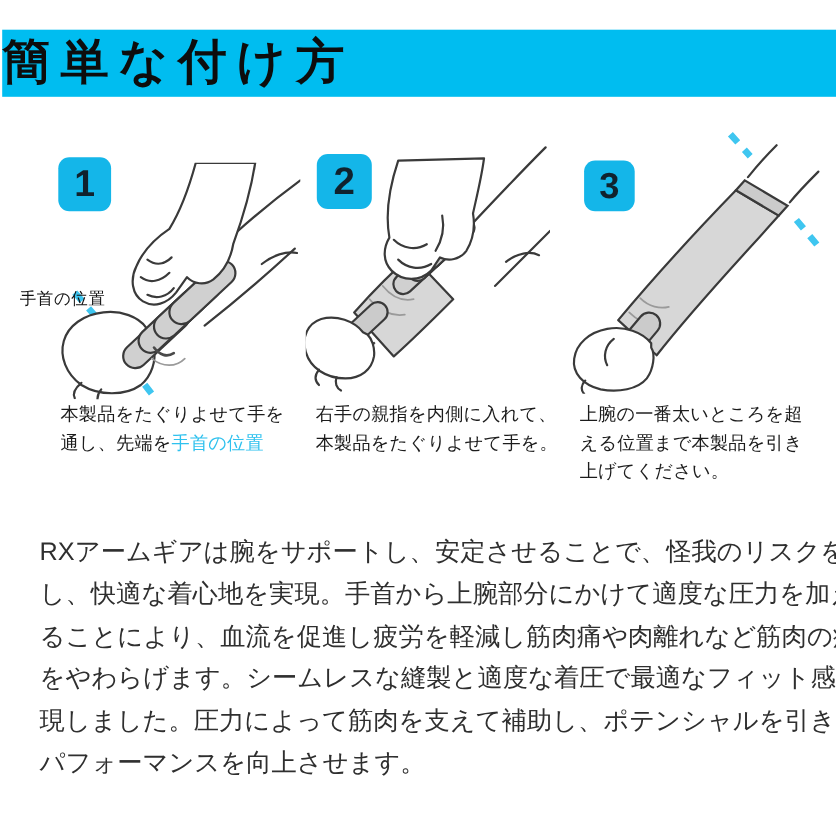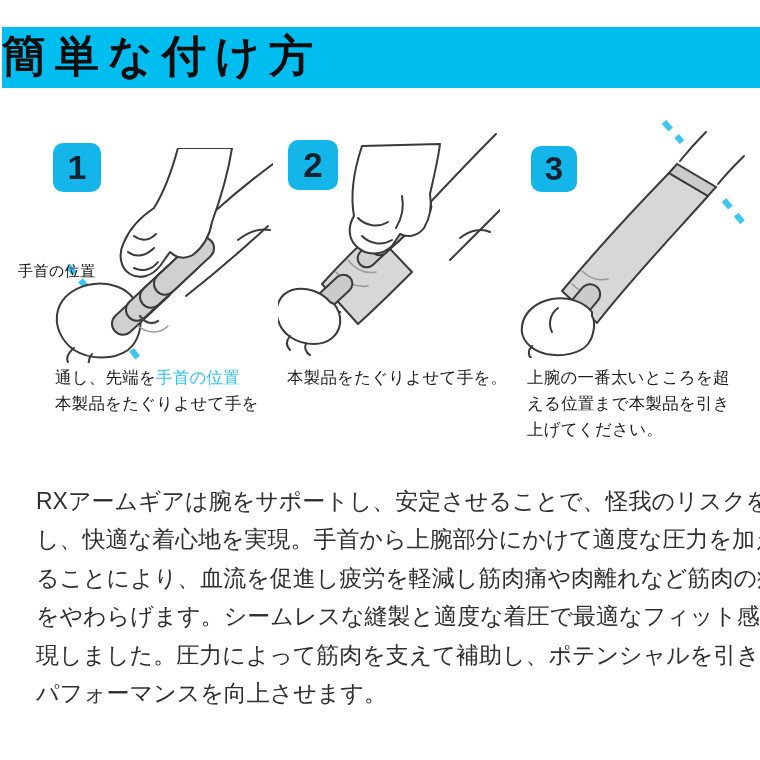--- a/index.html
+++ b/index.html
@@ -149,25 +149,26 @@
   <path class="swsh" d="M52,202 c6,8 14,10 20,5"></path>
 
   <path class="skin" d="M74,200 C66,190 50,184 34,187 C18,190 6,200 4,214 C2,227 12,238 28,242 C44,245 62,242 70,232 C76,224 78,210 74,204 Z"></path>
   <path class="ln" d="M14,234 c-4,4 -4,9 -1,12"></path>
   <path class="ln" d="M40,196 c-8,6 -10,16 -6,24"></path>
 </svg>
 
 <div class="annotation">手首の位置</div>
 
 <div class="caption caption-1">
+  <div class="cap-line">本製品をたぐりよせて手を</div>
   <div class="cap-line"><span>通し、先端を</span><span class="hl">手首の位置</span></div>
-  <div class="cap-line">本製品をたぐりよせて手を</div>
 </div>
 
 <div class="caption caption-2">
+  <div class="cap-line">右手の親指を内側に入れて、</div>
   <div class="cap-line">本製品をたぐりよせて手を。</div>
 </div>
 
 <div class="caption caption-3">
   <div class="cap-line">上腕の一番太いところを超</div>
   <div class="cap-line">える位置まで本製品を引き</div>
   <div class="cap-line">上げてください。</div>
 </div>
 
 <div class="description">

